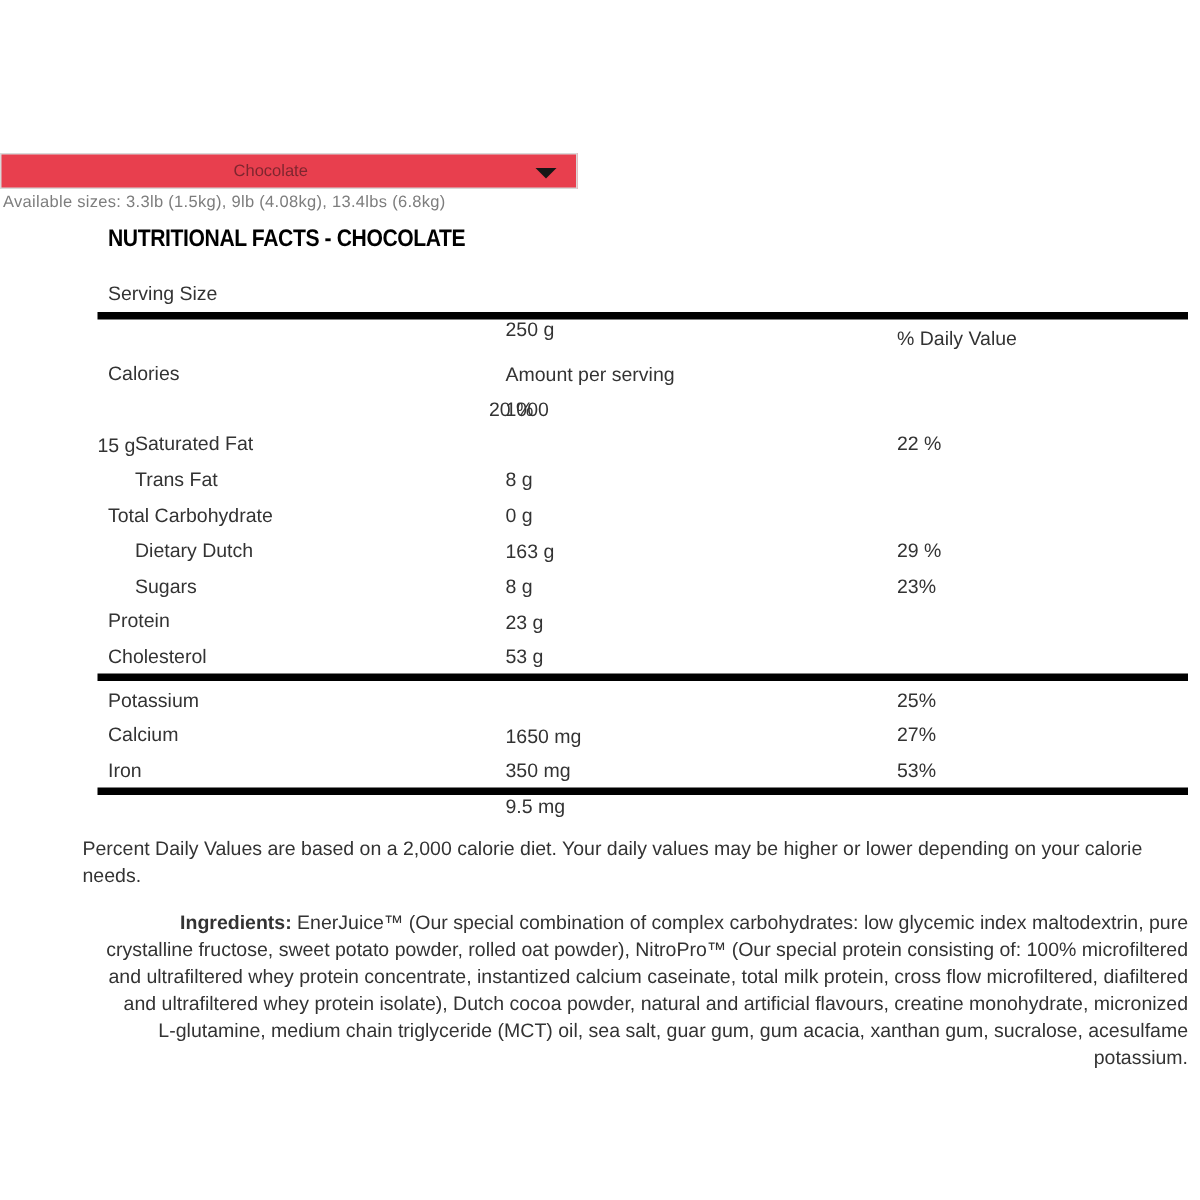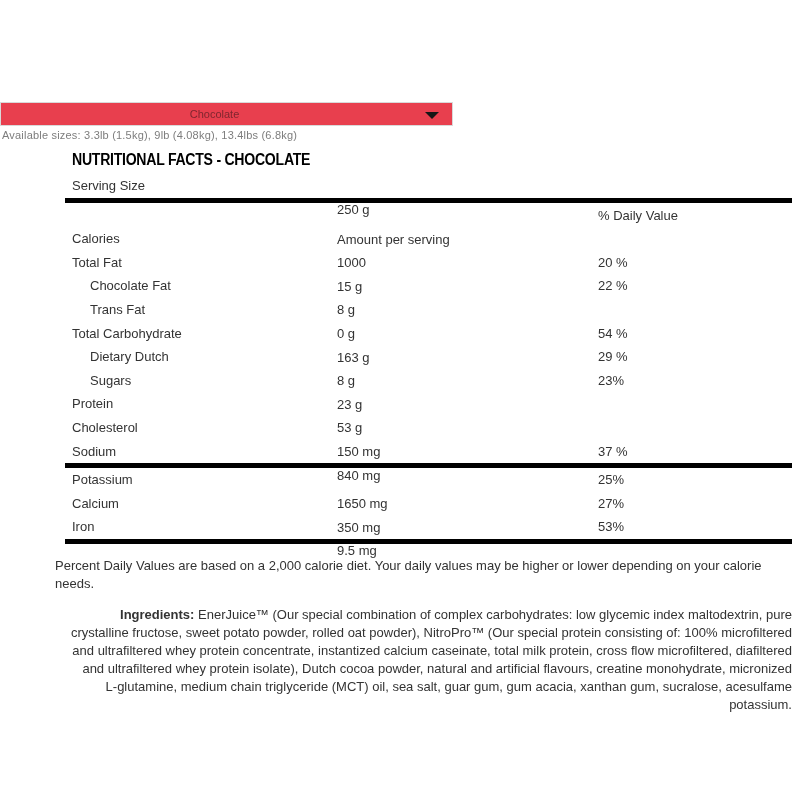--- a/index.html
+++ b/index.html
@@ -8,21 +8,21 @@
     background: #ffffff;
     font-family: "Liberation Sans", sans-serif;
     color: #333333;
     overflow: hidden;
     position: relative;
   }
   
   .flavor-select {
     position: absolute;
     top: 102px; left: 0;
-    width: 453px; height: 24px;
+    width: 385px; height: 24px;
     background: #e83f4e;
     border: 1px solid #d9d9d9;
     display: flex;
     align-items: center;
     justify-content: center;
     padding-right: 24px;
     cursor: pointer;
   }
   .flavor-select .flavor-label {
     font-size: 11px;
@@ -53,21 +53,21 @@
     font-weight: bold;
     color: #000000;
     letter-spacing: -0.3px;
     transform: scaleX(0.88);
     transform-origin: left center;
     white-space: nowrap;
   }
   
   .nf-table {
     position: absolute;
-    top: 173px; left: 65px;
+    top: 183px; left: 65px;
     width: 727px;
     font-size: 13px;
     color: #333333;
   }
   .nf-row {
     display: flex;
     align-items: center;
     height: 23.6px;
   }
   .nf-row.serving { height: 25px; }
@@ -139,41 +139,39 @@
     <div class="nf-col-dv">% Daily Value</div>
   </div>
 
   <div class="nf-row">
     <div class="nf-col-label">Calories</div>
     <div class="nf-col-amount">1000</div>
     <div class="nf-col-dv"></div>
   </div>
 
   <div class="nf-row">
-    <div class="nf-col-label">Total Fat</div>
     <div class="nf-col-amount">15 g</div>
     <div class="nf-col-dv">20 %</div>
   </div>
 
   <div class="nf-row">
-    <div class="nf-col-label indent">Chocolate Fat</div>
+    <div class="nf-col-label indent">Saturated Fat</div>
     <div class="nf-col-amount">8 g</div>
     <div class="nf-col-dv">22 %</div>
   </div>
 
   <div class="nf-row">
     <div class="nf-col-label indent">Trans Fat</div>
     <div class="nf-col-amount">0 g</div>
     <div class="nf-col-dv"></div>
   </div>
 
   <div class="nf-row">
     <div class="nf-col-label">Total Carbohydrate</div>
     <div class="nf-col-amount">163 g</div>
-    <div class="nf-col-dv">54 %</div>
   </div>
 
   <div class="nf-row">
     <div class="nf-col-label indent">Dietary Dutch</div>
     <div class="nf-col-amount">8 g</div>
     <div class="nf-col-dv">29 %</div>
   </div>
 
   <div class="nf-row">
     <div class="nf-col-label indent">Sugars</div>
@@ -182,29 +180,23 @@
   </div>
 
   <div class="nf-row">
     <div class="nf-col-label">Protein</div>
     <div class="nf-col-amount">53 g</div>
     <div class="nf-col-dv"></div>
   </div>
 
   <div class="nf-row">
     <div class="nf-col-label">Cholesterol</div>
-    <div class="nf-col-amount">150 mg</div>
-    <div class="nf-col-dv"></div>
-  </div>
-
-  <div class="nf-row">
-    <div class="nf-col-label">Sodium</div>
-    <div class="nf-col-amount">840 mg</div>
-    <div class="nf-col-dv">37 %</div>
-  </div>
+    <div class="nf-col-dv"></div>
+  </div>
+
 
   <div class="thick-rule"></div>
 
   <div class="nf-row">
     <div class="nf-col-label">Potassium</div>
     <div class="nf-col-amount">1650 mg</div>
     <div class="nf-col-dv">25%</div>
   </div>
 
   <div class="nf-row">

